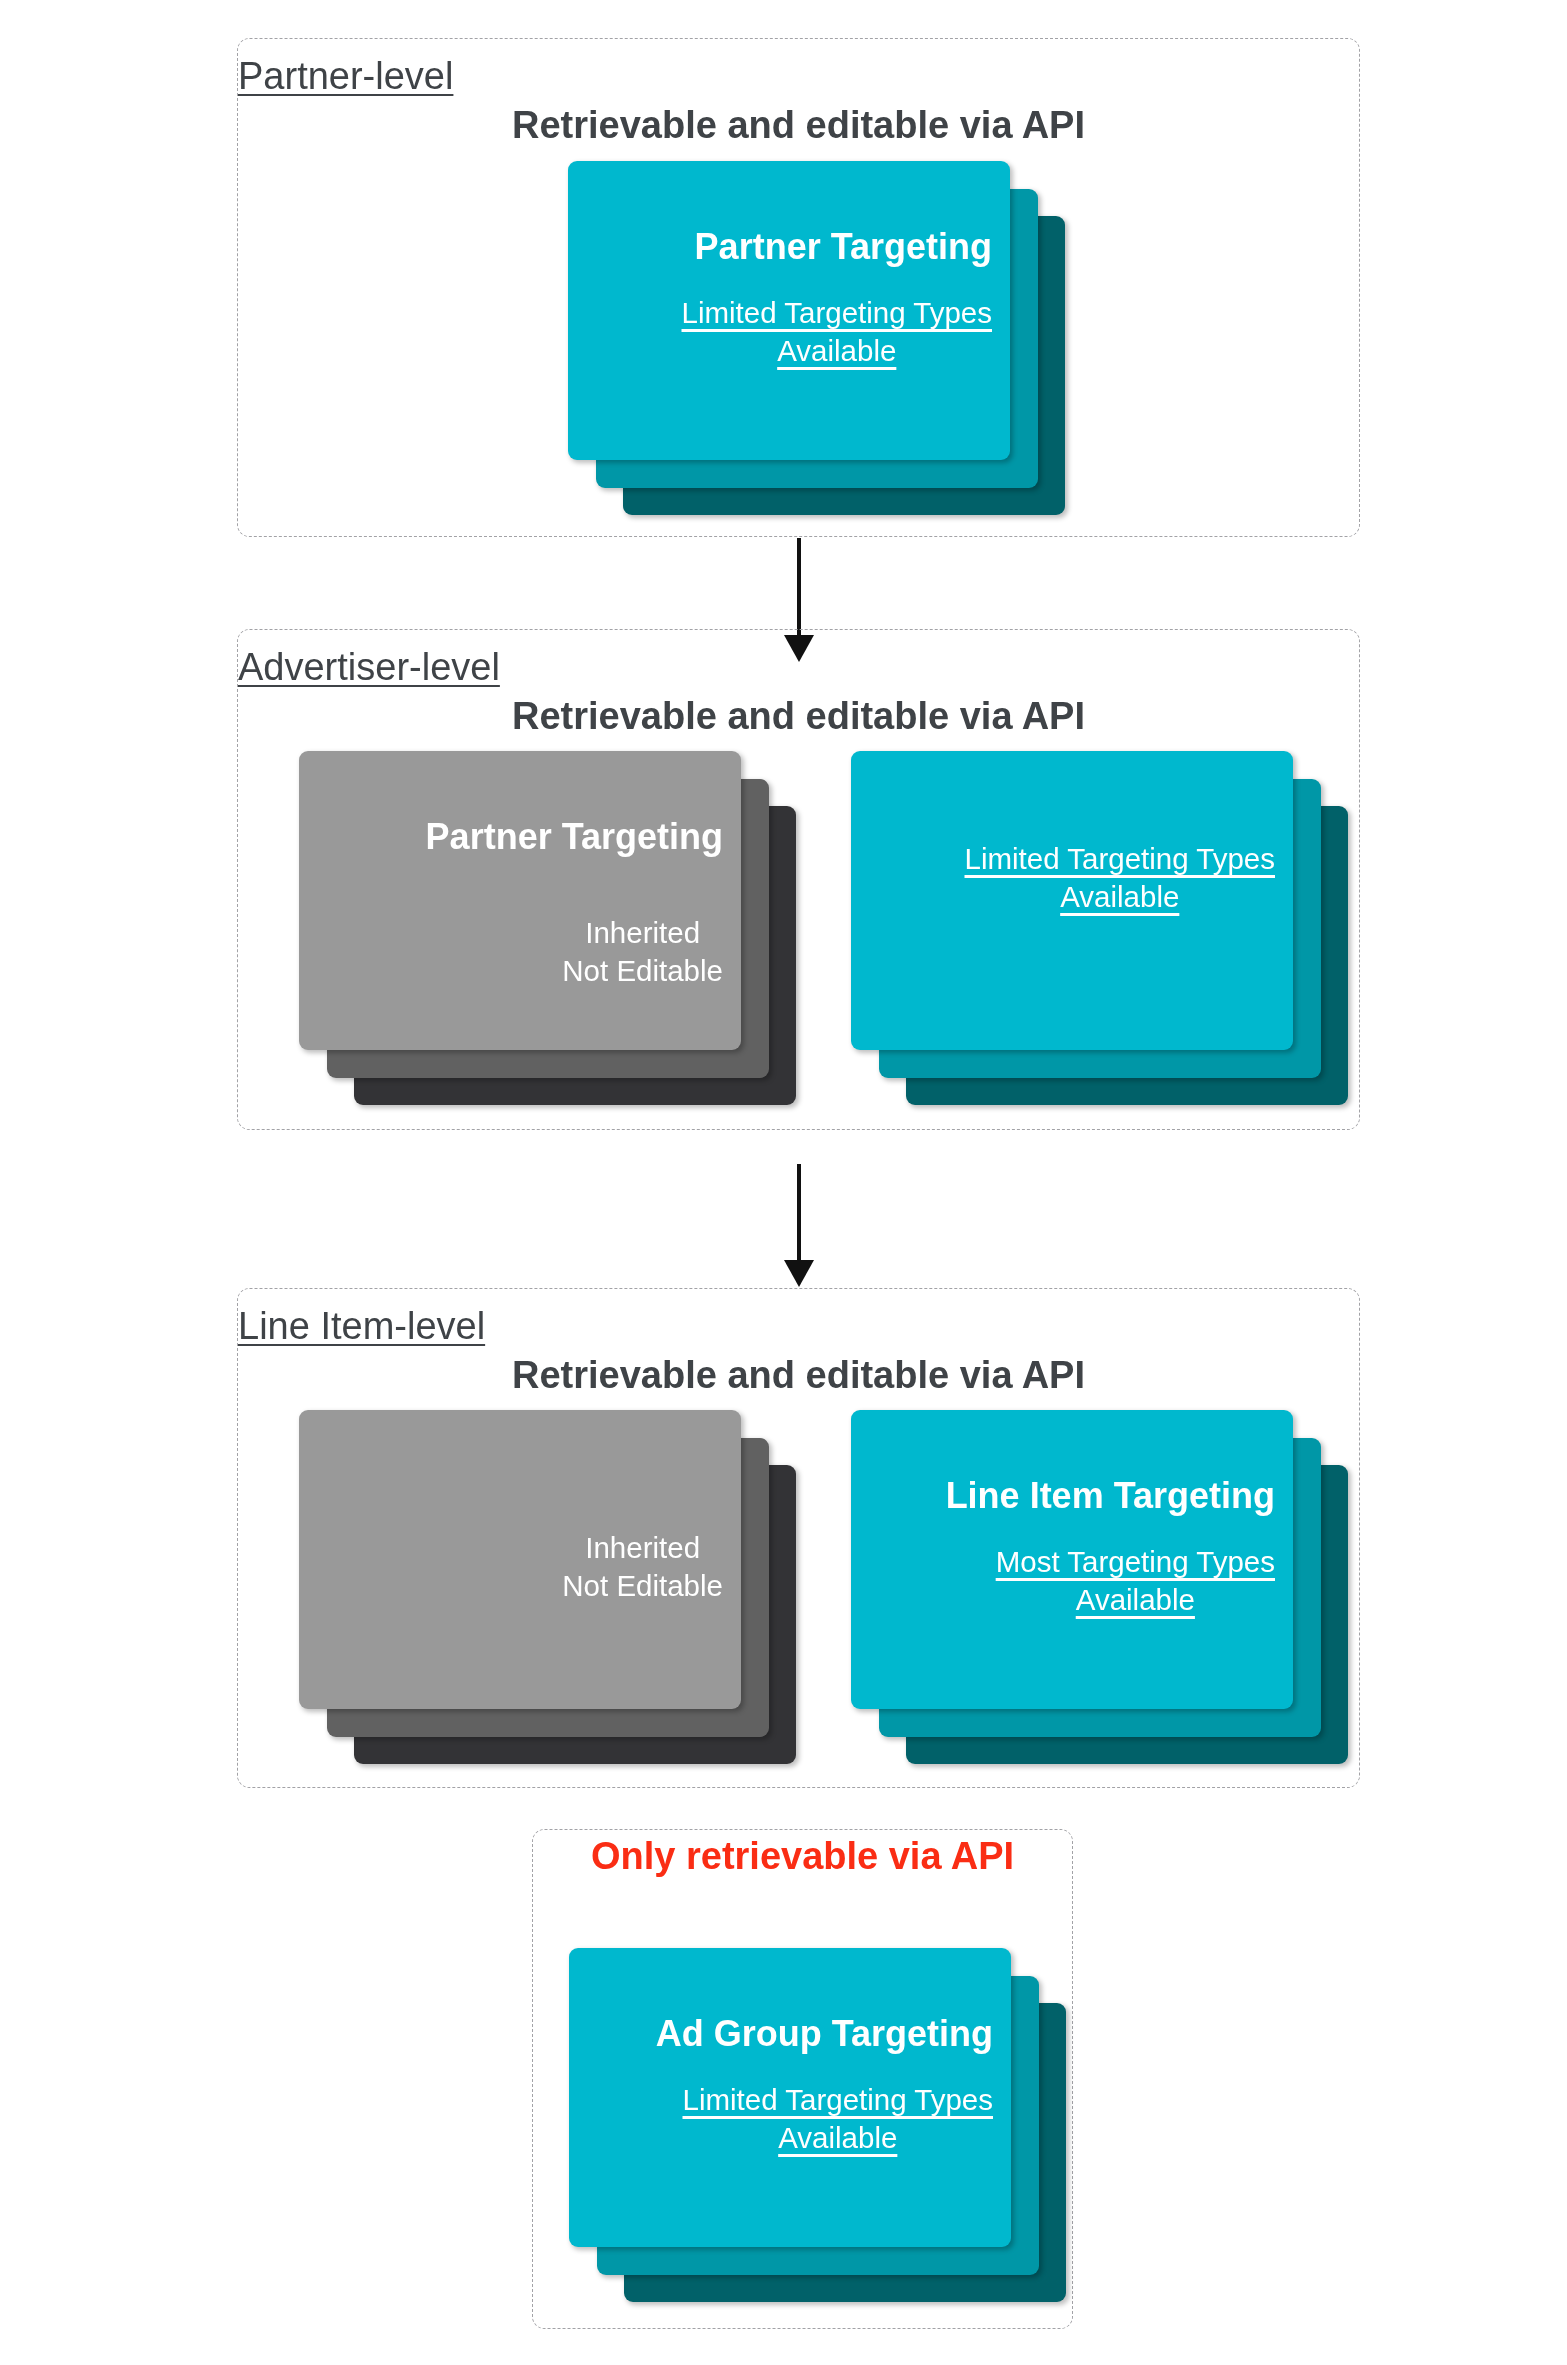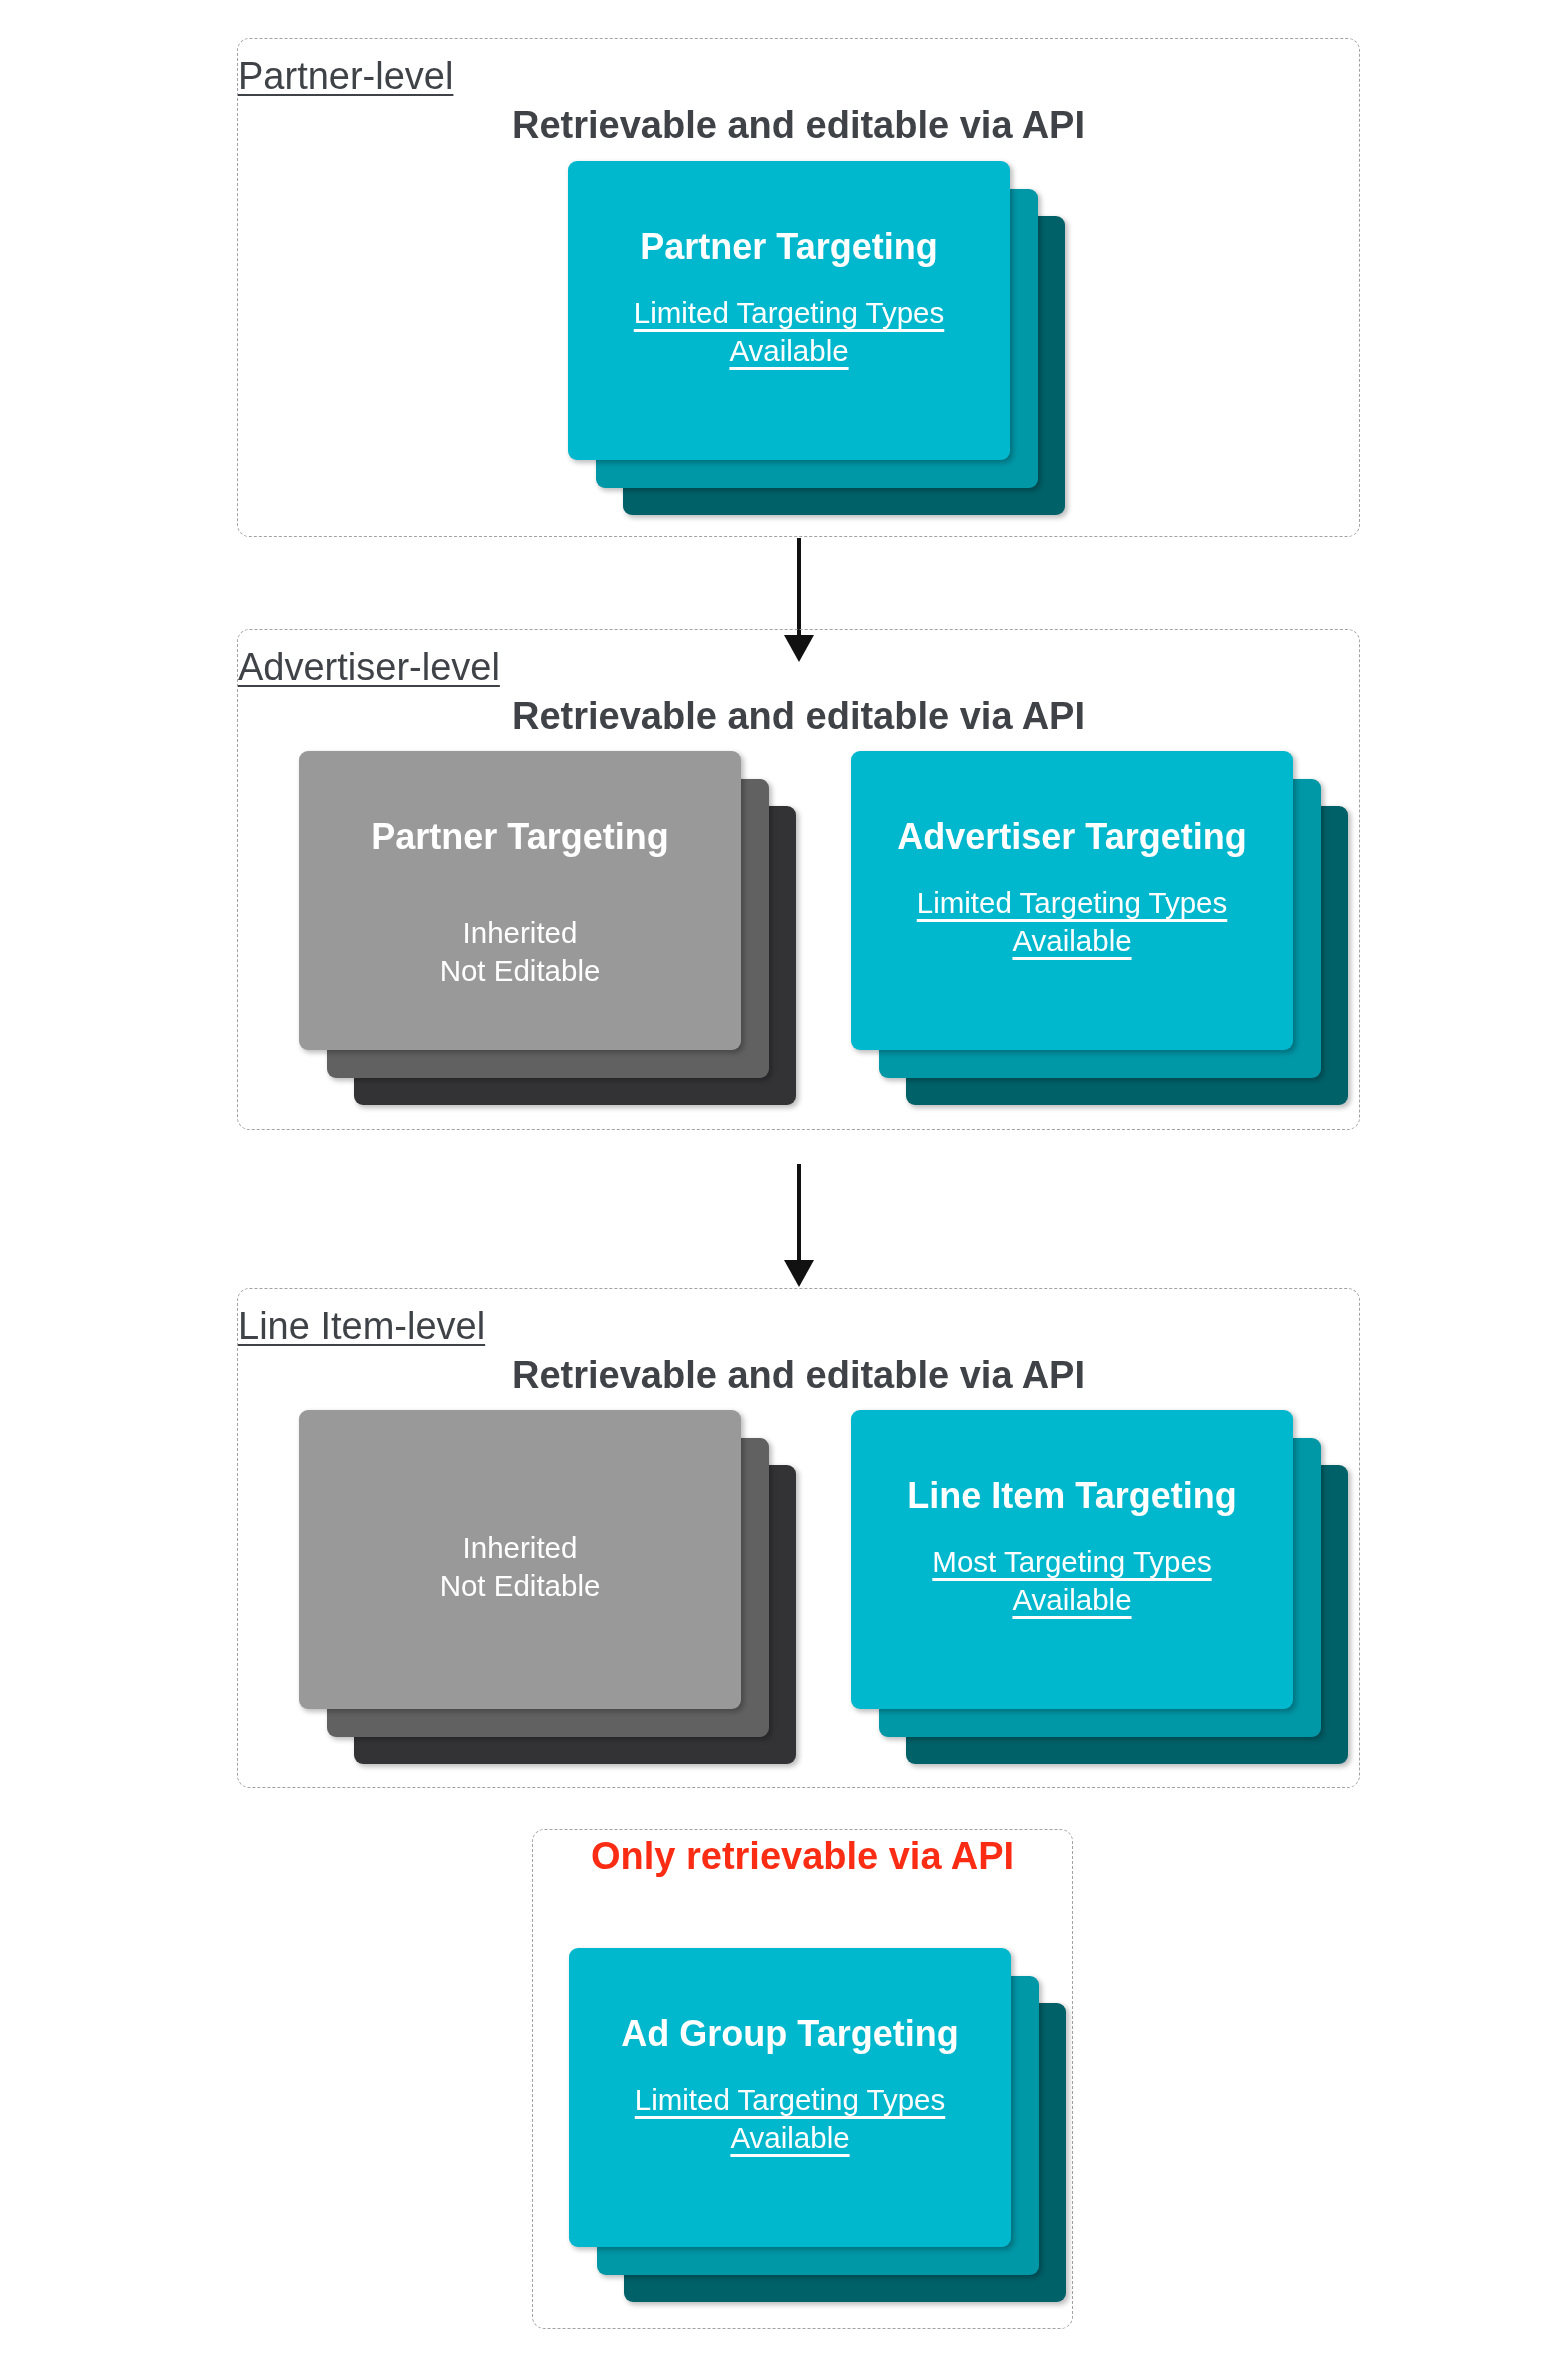--- a/index.html
+++ b/index.html
@@ -54,21 +54,21 @@
     height: 299px;
     border-radius: 9px;
     box-shadow: 2.7px 2.7px 5.4px rgba(0,0,0,0.25);
   }
   .stack .l-back  { left: 55px; top: 55px; z-index: 1; }
   .stack .l-mid   { left: 28px; top: 28px; z-index: 2; }
   .stack .l-front {
     left: 0; top: 0; z-index: 3;
     display: flex;
     flex-direction: column;
-    align-items: center;
+    align-items: flex-end;
     padding: 64px 18px 0 18px;
   }
   .stack.cyan .l-front { background: var(--card_cyan_front, #00B8CE); }
   .stack.cyan .l-mid   { background: var(--card_cyan_middle, #0097A7); }
   .stack.cyan .l-back  { background: var(--card_cyan_back, #016169); }
   .stack.gray .l-front { background: var(--card_gray_front, #999999); }
   .stack.gray .l-mid   { background: var(--card_gray_middle, #616161); }
   .stack.gray .l-back  { background: var(--card_gray_back, #333336); }
 
   
@@ -151,21 +151,20 @@
       <div class="layer l-front">
         <div class="card-title">Partner Targeting</div>
         <div class="card-sub">Inherited
 Not Editable</div>
       </div>
     </div>
     <div class="stack cyan stack-right">
       <div class="layer l-back"></div>
       <div class="layer l-mid"></div>
       <div class="layer l-front">
-        <div class="card-title">Advertiser Targeting</div>
         <div class="card-sub underlined">Limited Targeting Types
 Available</div>
       </div>
     </div>
   </div>
 
   <div class="arrow arrow-2">
     <div class="shaft"></div>
     <div class="head"></div>
   </div>

